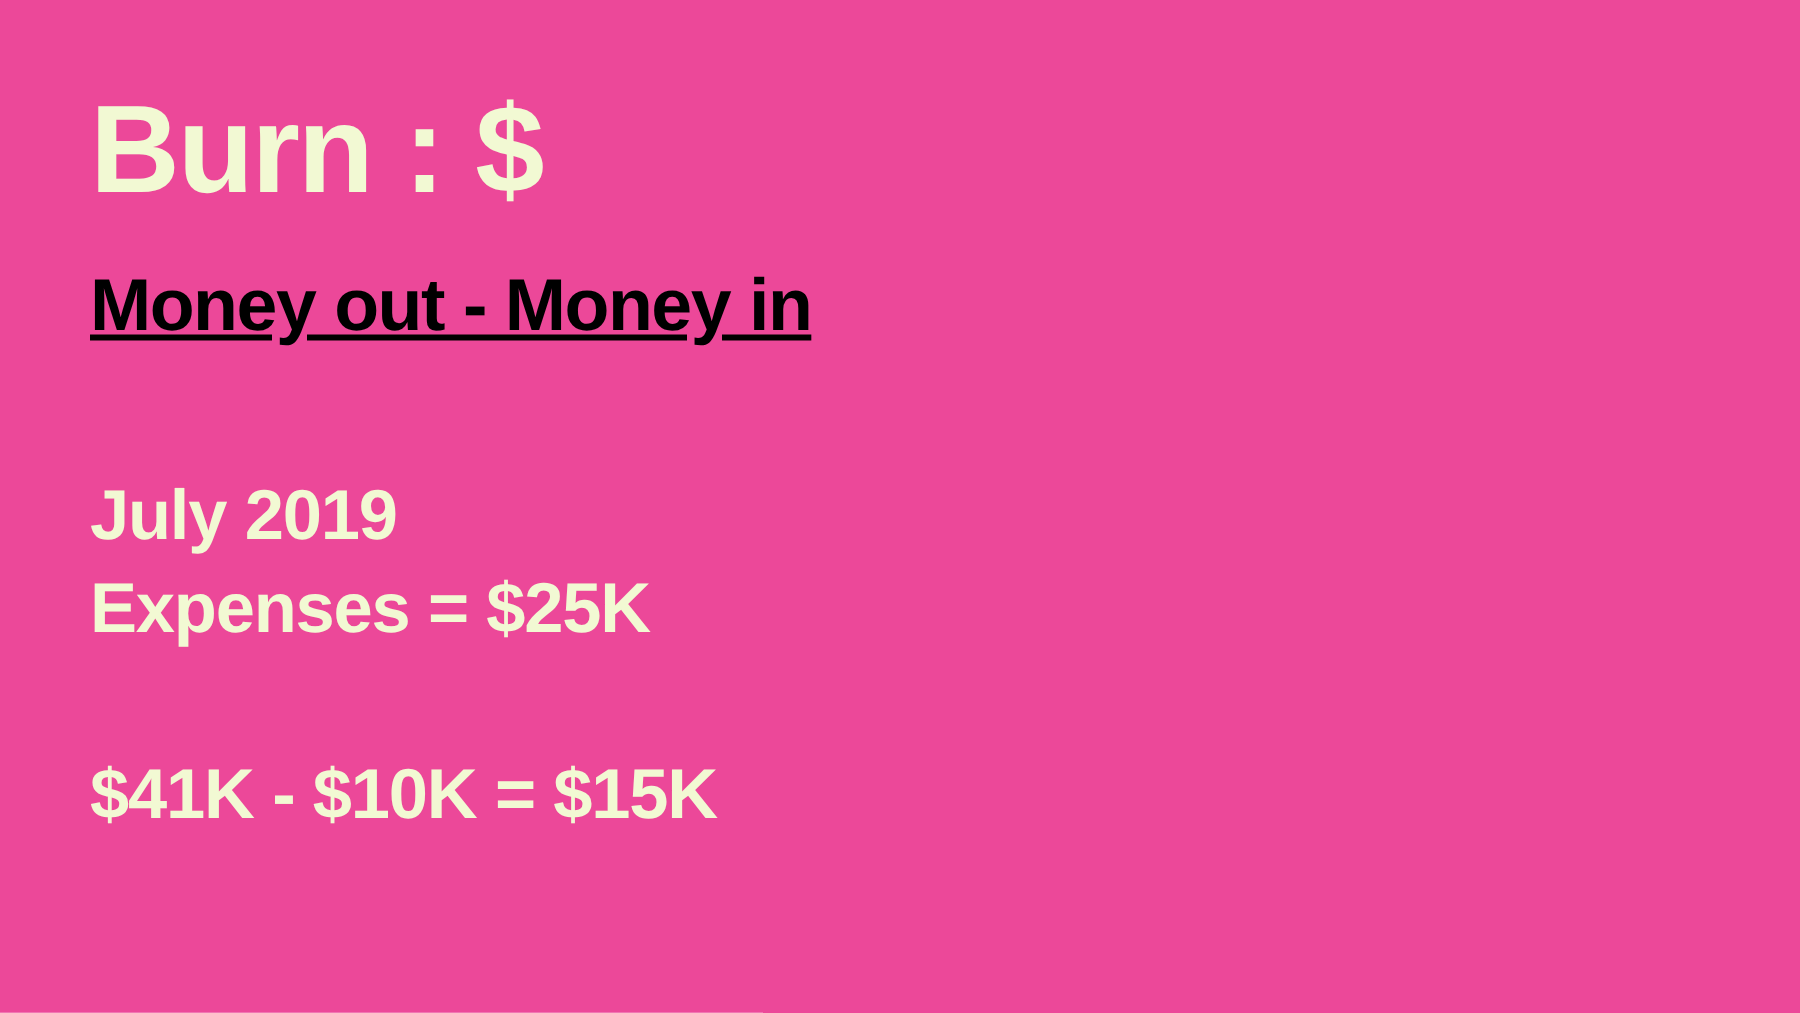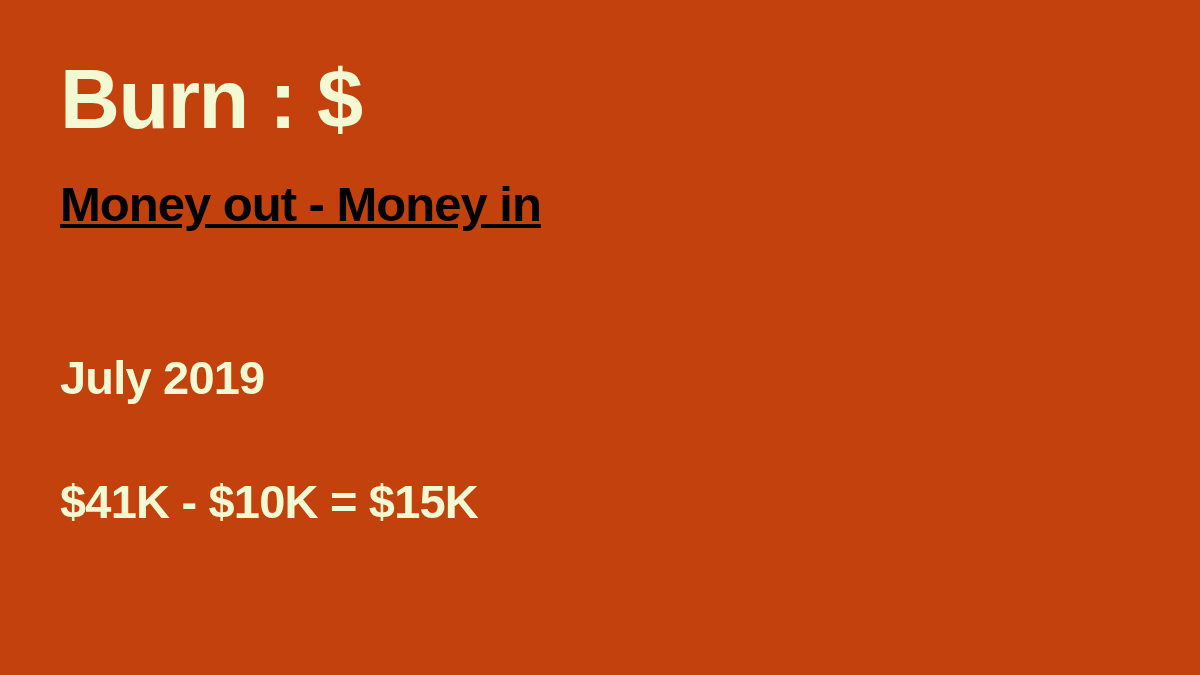--- a/index.html
+++ b/index.html
@@ -10,21 +10,21 @@
     width: 1200px;
     height: 675px;
     overflow: hidden;
     font-family: "Liberation Sans", sans-serif;
   }
 
   #slide {
     position: relative;
     width: 1200px;
     height: 675px;
-    background: #c2410c;
+    background: #ec4899;
     box-sizing: border-box;
     overflow: hidden;
   }
 
   .txt {
     position: absolute;
     white-space: pre;
     font-family: "Liberation Sans", sans-serif;
     font-weight: 700;
     letter-spacing: -0.5px;
@@ -49,21 +49,21 @@
     line-height: 56px;
     color: #000000;
     letter-spacing: -1px;
     text-decoration: underline;
   }
 
   
   #body-block {
     position: absolute;
     left: 60px;
-    top: 347px;
+    top: 312px;
     width: 780px;
   }
   .body-line {
     font-family: "Liberation Sans", sans-serif;
     font-weight: 700;
     font-size: 47px;
     line-height: 62px;
     color: #f2f9d3;
     white-space: pre;
     letter-spacing: -0.8px;
@@ -77,17 +77,18 @@
 <body>
 
 <div id="slide">
 
   <div class="txt" id="title">Burn : $</div>
 
   <div class="txt" id="subtitle">Money out - Money in</div>
 
   <div id="body-block">
     <div class="body-line">July 2019</div>
+    <div class="body-line">Expenses = $25K</div>
     <div class="body-line spacer"></div>
     <div class="body-line">$41K - $10K = $15K</div>
   </div>
 
 </div>
 
 </body></html>

